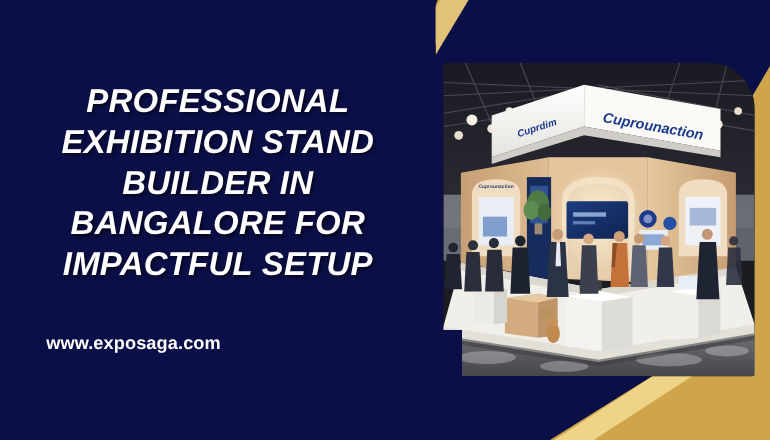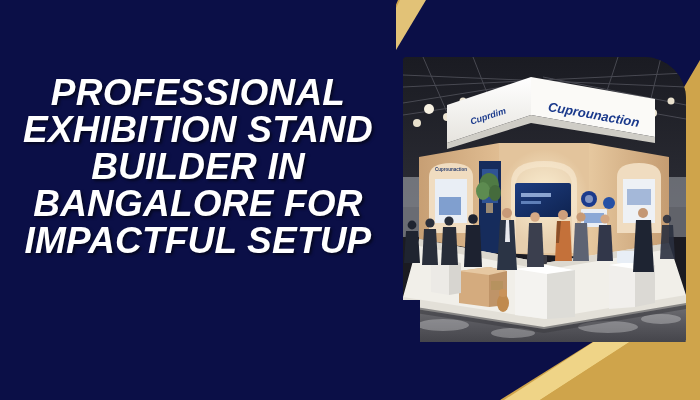--- a/index.html
+++ b/index.html
@@ -35,21 +35,21 @@
   .headline {
     position: absolute;
     left: 14px;
     top: 74px;
     width: 368px;
     text-align: center;
     color: #ffffff;
     font-family: "Liberation Sans", sans-serif;
     font-weight: 700;
     font-style: italic;
-    font-size: 37px;
+    font-size: 30px;
     line-height: 37px;
     letter-spacing: 0.2px;
     text-transform: uppercase;
     text-shadow: 2px 2px 3px rgba(0,0,0,0.55);
     white-space: pre-line;
   }
 
   .url {
     position: absolute;
     left: 42px;
@@ -345,15 +345,16 @@
   </div>
 
   <div class="navy-corner-bl"></div>
 
   <div class="text-panel">
     <div class="headline">PROFESSIONAL
 EXHIBITION STAND
 BUILDER IN
 BANGALORE FOR
 IMPACTFUL SETUP</div>
+    <div class="url">www.exposaga.com</div>
   </div>
 
 </div>
 
 </body></html>

